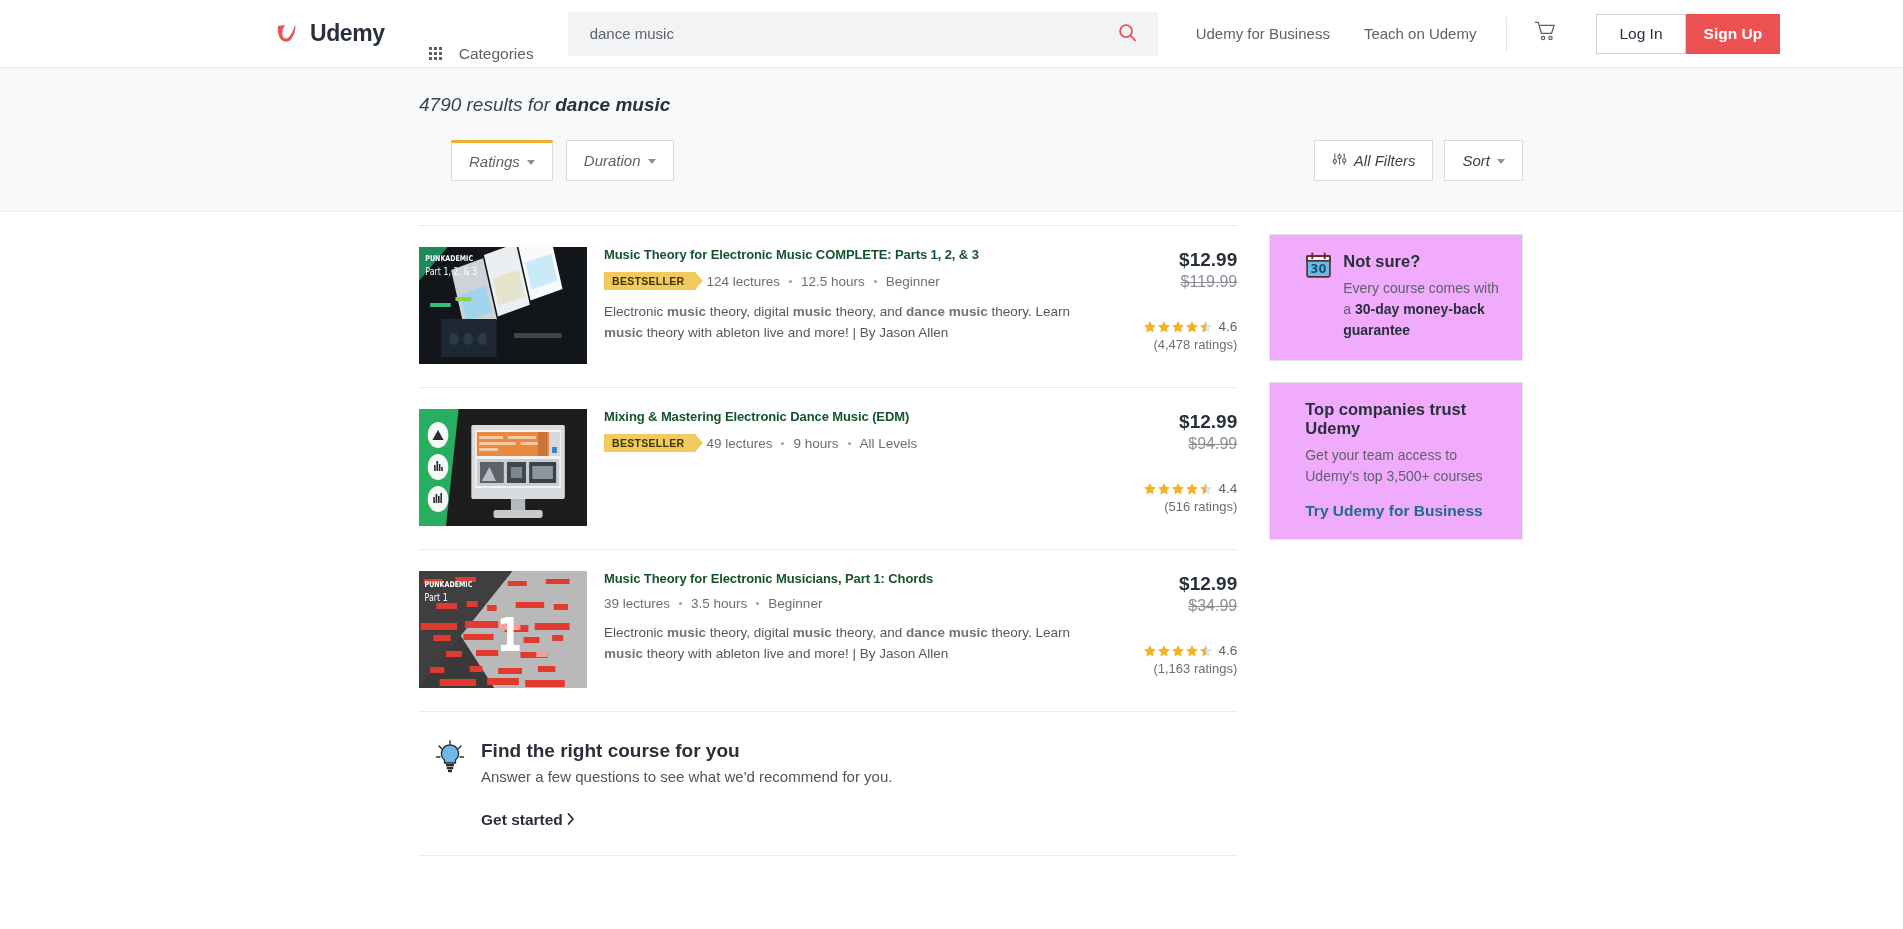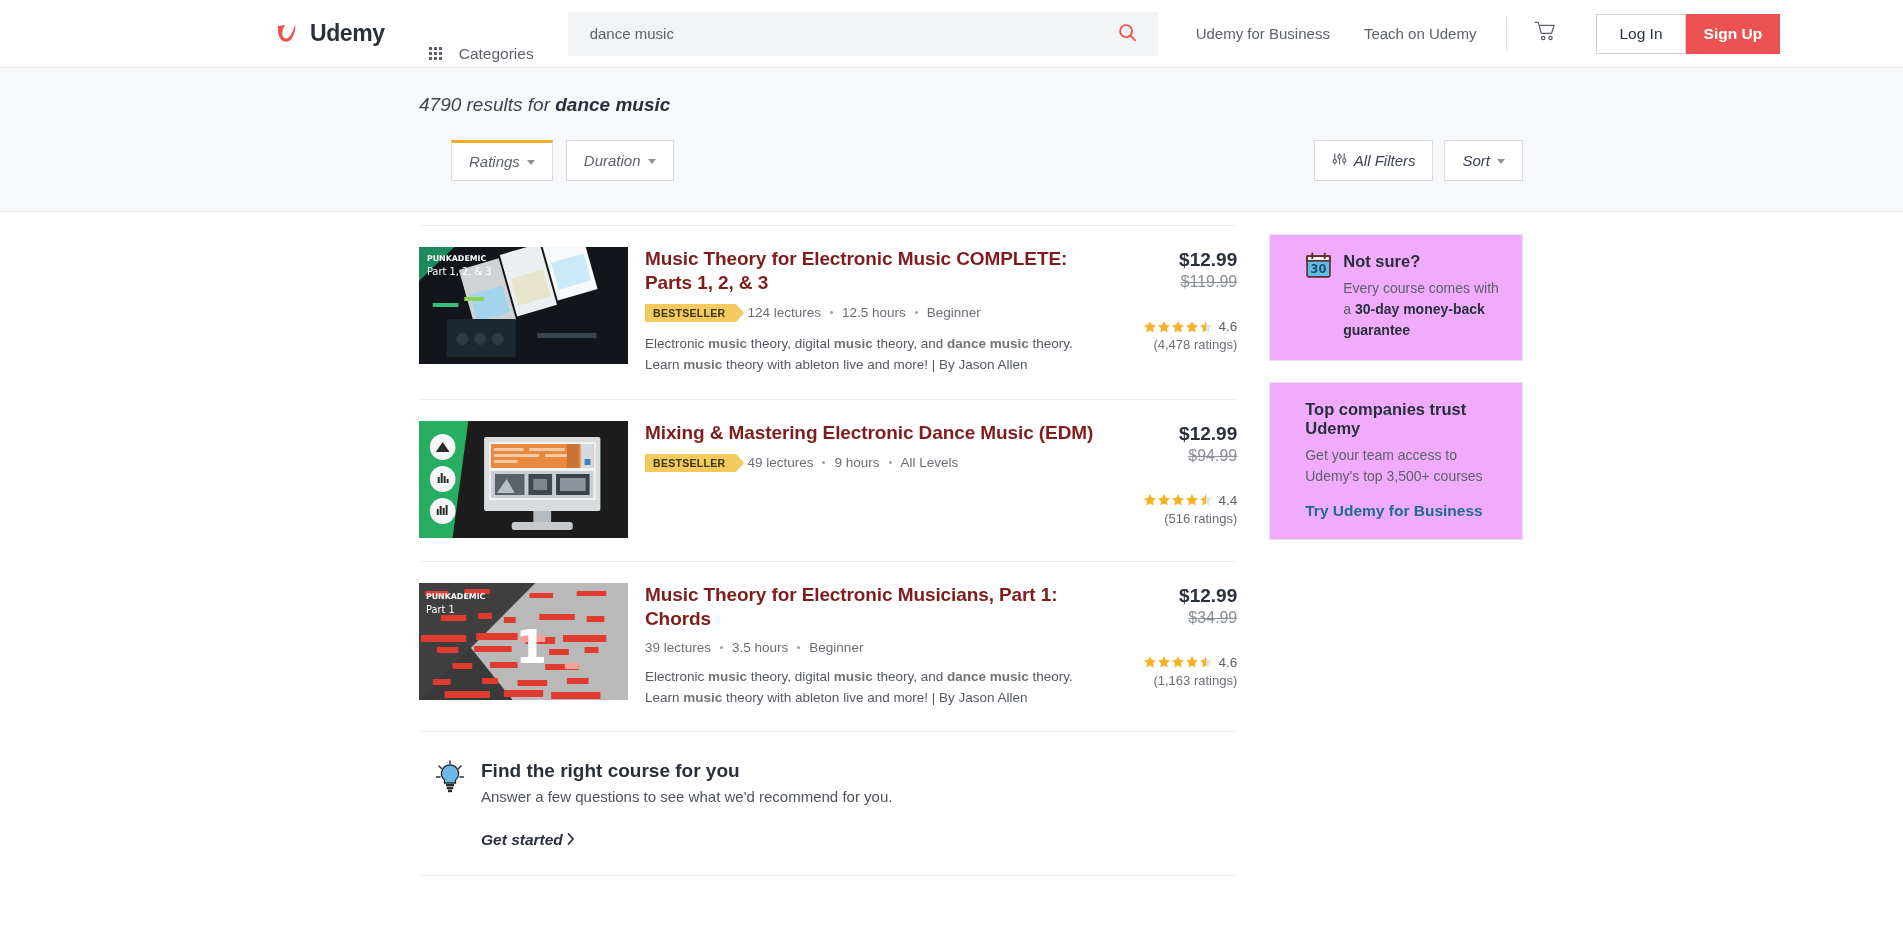--- a/index.html
+++ b/index.html
@@ -120,27 +120,27 @@
   .side-col { width: 263px; padding-top: 22px; }
 
   .divider { height: 1px; background: #ececec; }
 
   .course {
     display: flex;
     padding: 21px 0 23px 0;
     cursor: pointer;
   }
   .thumb {
-    width: 209px; height: 117px; flex: none;
+    width: 168px; height: 117px; flex: none;
     overflow: hidden; position: relative; background: #7dd3fc;
   }
   .thumb svg { display: block; width: 100%; height: 100%; }
   .c-body { flex: 1; padding-left: 17px; padding-right: 12px; }
   .c-title {
-    font-size: 19px; font-weight: bold; color: #7f1d1d;
+    font-size: 13px; font-weight: bold; color: #14532d;
     line-height: 1.26; letter-spacing: -0.1px;
   }
   .c-meta {
     display: flex; align-items: center; gap: 9px;
     margin-top: 9px; font-size: 13.5px; color: #6a6f76;
   }
   .badge {
     background: #eceb98; color: #3d3c0a;
     font-size: 10.5px; font-weight: bold; letter-spacing: 0.3px;
     padding: 3px 11px 3px 8px; margin-right: 2px;
@@ -190,21 +190,21 @@
     font-size: 15.5px; font-weight: bold; color: #1e6d85; cursor: pointer;
   }
   .sc-body { flex: 1; }
 
   
   .find-sec { display: flex; gap: 16px; padding: 28px 0 26px 16px; }
   .find-title { font-size: 19px; font-weight: bold; color: #29303b; }
   .find-sub { font-size: 15px; color: #4f545c; margin-top: 6px; }
   .get-started {
     margin-top: 26px; font-size: 15.5px; font-weight: bold; color: #29303b;
-    display: inline-flex; align-items: center; gap: 4px; cursor: pointer; font-style: italic;
+    display: inline-flex; align-items: center; gap: 4px; cursor: pointer;
   }
 </style>
 </head>
 <body>
 
 <div class="header">
 
   <div class="logo-wrap">
     <span>
       <svg class="logo-mark" viewBox="0 0 30 30">

